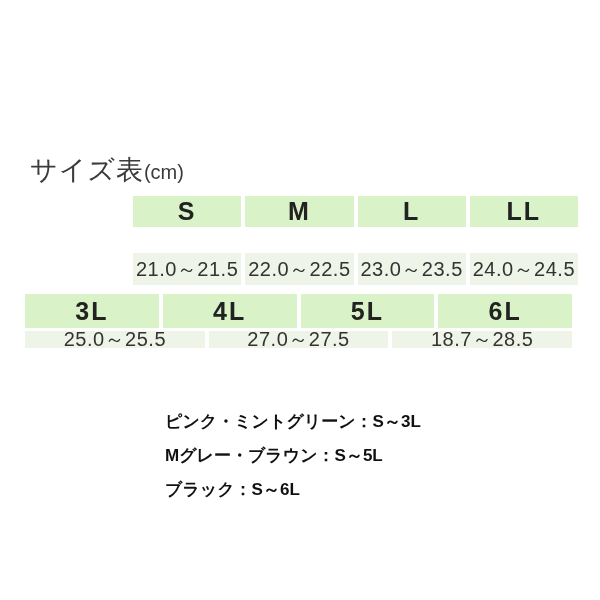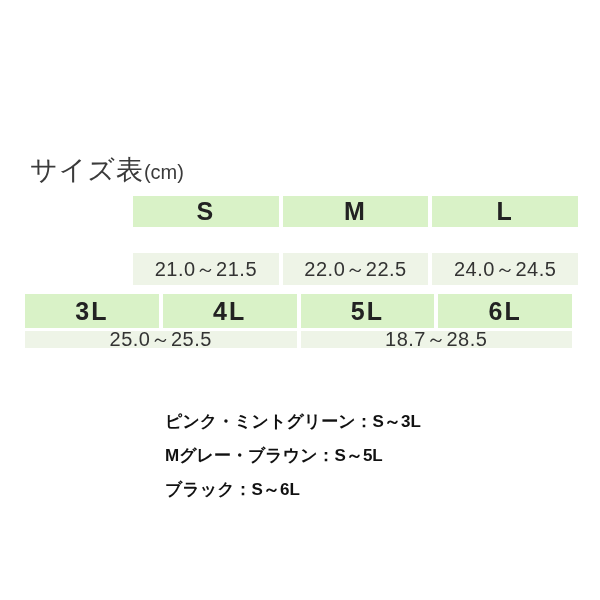--- a/index.html
+++ b/index.html
@@ -98,37 +98,40 @@
 
 <div class="page">
 
   <h1 class="title"><span>サイズ表</span><span class="unit">(cm)</span></h1>
 
   <div class="size-table table-standard">
     <div class="row header-row">
       <div class="cell head">S</div>
       <div class="cell head">M</div>
       <div class="cell head">L</div>
+      <div class="cell head">LL</div>
     </div>
     <div class="row value-row">
       <div class="cell val">21.0～21.5</div>
       <div class="cell val">22.0～22.5</div>
+      <div class="cell val">23.0～23.5</div>
       <div class="cell val">24.0～24.5</div>
     </div>
   </div>
 
   <div class="size-table table-large">
     <div class="row header-row">
       <div class="cell head">3L</div>
       <div class="cell head">4L</div>
       <div class="cell head">5L</div>
       <div class="cell head">6L</div>
     </div>
     <div class="row value-row">
       <div class="cell val">25.0～25.5</div>
+      <div class="cell val">27.0～27.5</div>
       <div class="cell val">18.7～28.5</div>
     </div>
   </div>
 
   <div class="color-notes">
     <p>ピンク・ミントグリーン：S～3L</p>
     <p>Mグレー・ブラウン：S～5L</p>
     <p>ブラック：S～6L</p>
   </div>
 

